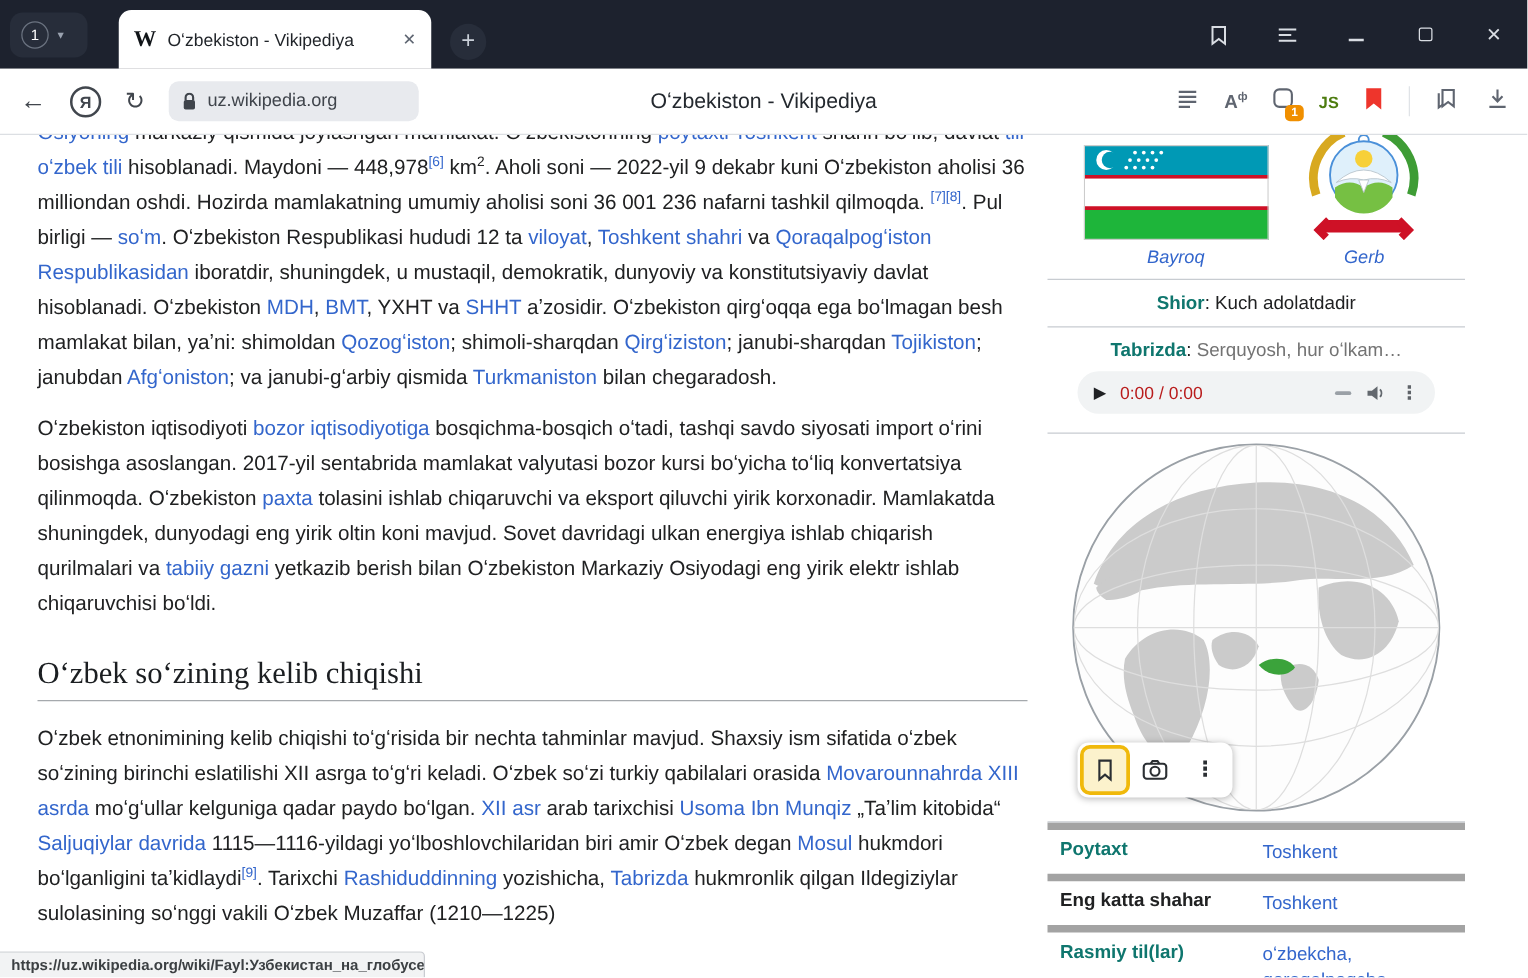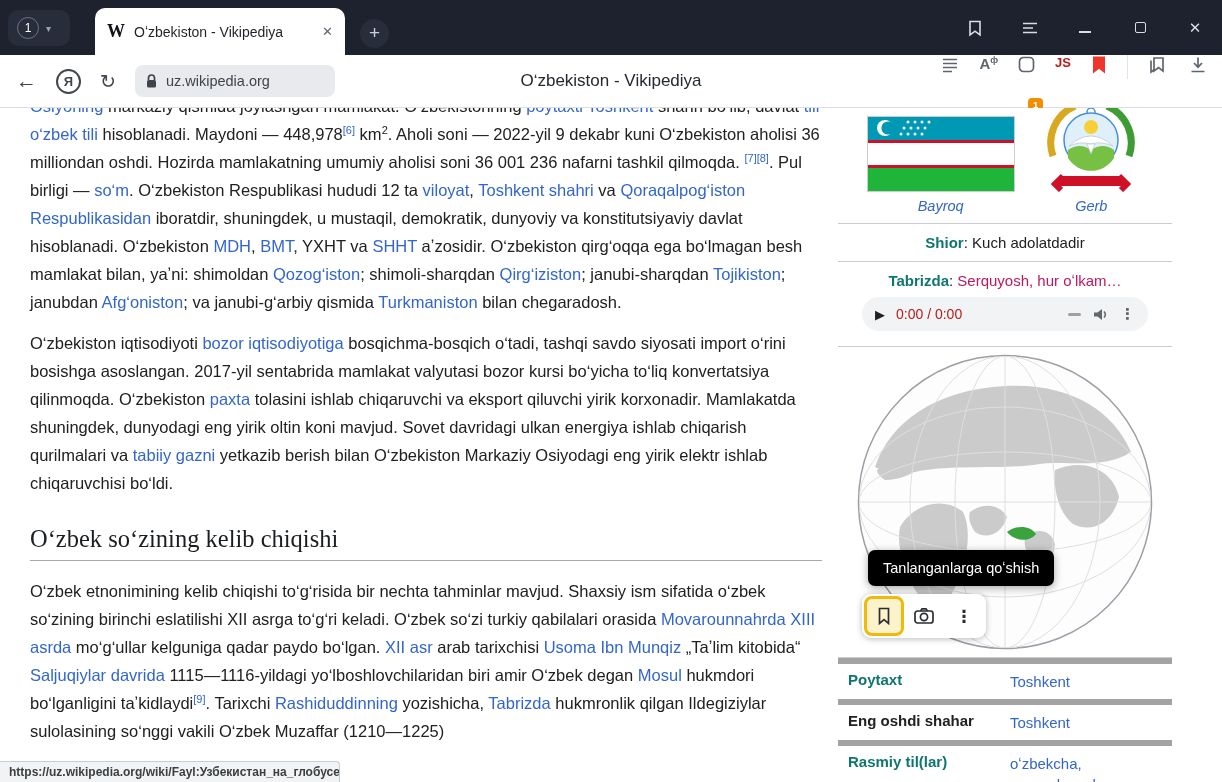--- a/index.html
+++ b/index.html
@@ -38,23 +38,23 @@
   .back { font-size:21px; }
   .ybadge { width:25px; height:25px; border:2px solid #41464d; border-radius:50%;
     font-size:13px; font-weight:bold; display:flex; align-items:center; justify-content:center; }
   .refresh { font-size:19px; }
   .addr { width:200px; height:32px; background:#e8eaee; border-radius:8px; display:flex;
     align-items:center; gap:8px; padding:0 10px; cursor:text; }
   .addr svg { flex:none; }
   .addr .url { font-size:14.5px; color:#3f444b; }
   .pgtitle { position:absolute; left:0; top:0; width:1222px; height:52px; display:flex;
     align-items:center; justify-content:center; font-size:17px; color:#24292f; pointer-events:none; }
-  .tb-right { position:absolute; right:14px; top:0; height:52px; display:flex; gap:19px; }
+  .tb-right { position:absolute; right:14px; top:0; height:52px; display:flex; align-items:center; gap:19px; }
   .tb-right svg { stroke:#5f6570; fill:none; stroke-width:1.7; }
-  .jslbl { font-size:13px; font-weight:bold; color:#b91c1c; cursor:pointer; }
+  .jslbl { font-size:13px; font-weight:bold; color:#4d7c0f; cursor:pointer; }
   .translate { font-size:15px; font-weight:bold; color:#5f6570; cursor:pointer; }
   .translate sup { font-size:9px; }
   .extwrap { position:relative; cursor:pointer; }
   .extbadge { position:absolute; right:-7px; bottom:-4px; min-width:15px; height:13px; background:#f08f00;
     color:#fff; border-radius:4px; font-size:9.5px; font-weight:bold; display:flex; align-items:center;
     justify-content:center; padding:0 3px; }
   .tb-divider { width:1px; height:24px; background:#e0e3e7; }
 
   
   .content { position:absolute; top:108px; left:0; width:1210px; height:674px; background:#fff; overflow:hidden; }
@@ -68,21 +68,21 @@
 
   
   .infobox { position:absolute; left:838px; top:-12px; width:334px; font-size:15px; color:#202122; }
   .ib-images { display:flex; justify-content:space-evenly; align-items:flex-end; padding:0 4px 9px 4px; }
   .ib-imgblock { display:flex; flex-direction:column; align-items:center; cursor:pointer;font-style:italic; }
   .ib-cap { margin-top:6px; color:#3366cc; font-size:14.5px; cursor:pointer; }
   .ib-motto { text-align:center; padding:10px 6px; border-top:1px solid #c8ccd1; }
   .ib-anthem { text-align:center; padding:10px 6px 2px 6px; border-top:1px solid #c8ccd1; }
   .blbl { color:#0f766e; font-weight:bold; cursor:pointer; }
   .blk { color:#202122; }
-  .alink { color:#be185d; cursor:pointer; }
+  .alink { color:#737373; cursor:pointer; }
   .audio { margin:8px auto 13px auto; width:286px; height:34px; background:#f1f3f4; border-radius:17px;
     display:flex; align-items:center; gap:11px; padding:0 13px; }
   .audio .play { font-size:13px; color:#202124; cursor:pointer; }
   .audio .time { font-size:14px; color:#b91c1c; }
   .audio .dash { margin-left:auto; width:13px; height:3px; background:#9aa0a6; border-radius:2px; cursor:pointer; }
   .audio .kebab { color:#5f6368; font-size:15px; font-weight:bold; cursor:pointer; }
   .ib-globe { position:relative; height:312px; border-top:1px solid #c8ccd1; border-bottom:1px solid #c8ccd1;
     padding-top:5px; }
   .globe-svg { display:block; margin:0 auto; cursor:pointer; }
   .tooltip { position:absolute; left:30px; top:203px; background:#000; color:#fff; font-size:14.5px;
@@ -289,21 +289,20 @@
           <path d="M152 180 C162 172 176 174 181 182 C175 190 160 190 152 180 Z" fill="#3ba33b"></path>
           <g stroke="#dedede" fill="none" stroke-width="1">
             <ellipse cx="150" cy="150" rx="50" ry="146"></ellipse>
             <ellipse cx="150" cy="150" rx="95" ry="146"></ellipse>
             <ellipse cx="150" cy="150" rx="146" ry="50"></ellipse>
             <ellipse cx="150" cy="150" rx="146" ry="95"></ellipse>
             <path d="M150 4 V296 M4 150 H296"></path>
           </g>
         </g>
       </svg>
-      <div class="tooltip">Tanlanganlarga qoʻshish</div>
       <div class="iconrow">
         <div class="iconbtn hl">
           <svg width="20" height="20" viewBox="0 0 20 20">
             <path d="M5.5 2.5 h9 v15 l-4.5 -3.8 l-4.5 3.8 z"></path>
           </svg>
         </div>
         <div class="iconbtn">
           <svg width="22" height="20" viewBox="0 0 22 20">
             <rect x="2" y="5" width="18" height="12" rx="2.5"></rect>
             <circle cx="11" cy="11" r="3.6"></circle>
@@ -314,21 +313,21 @@
           <span class="dots">⋮</span>
         </div>
       </div>
     </div>
 
     <div class="ib-row">
       <span class="lbl blbl">Poytaxt</span>
       <span class="val">Toshkent</span>
     </div>
     <div class="ib-row">
-      <span class="lbl">Eng oshdi shahar</span>
+      <span class="lbl">Eng katta shahar</span>
       <span class="val">Toshkent</span>
     </div>
     <div class="ib-row">
       <span class="lbl blbl">Rasmiy til(lar)</span>
       <span class="val">oʻzbekcha, qoraqalpoqcha</span>
     </div>
 
   </div>
 
 </div>

